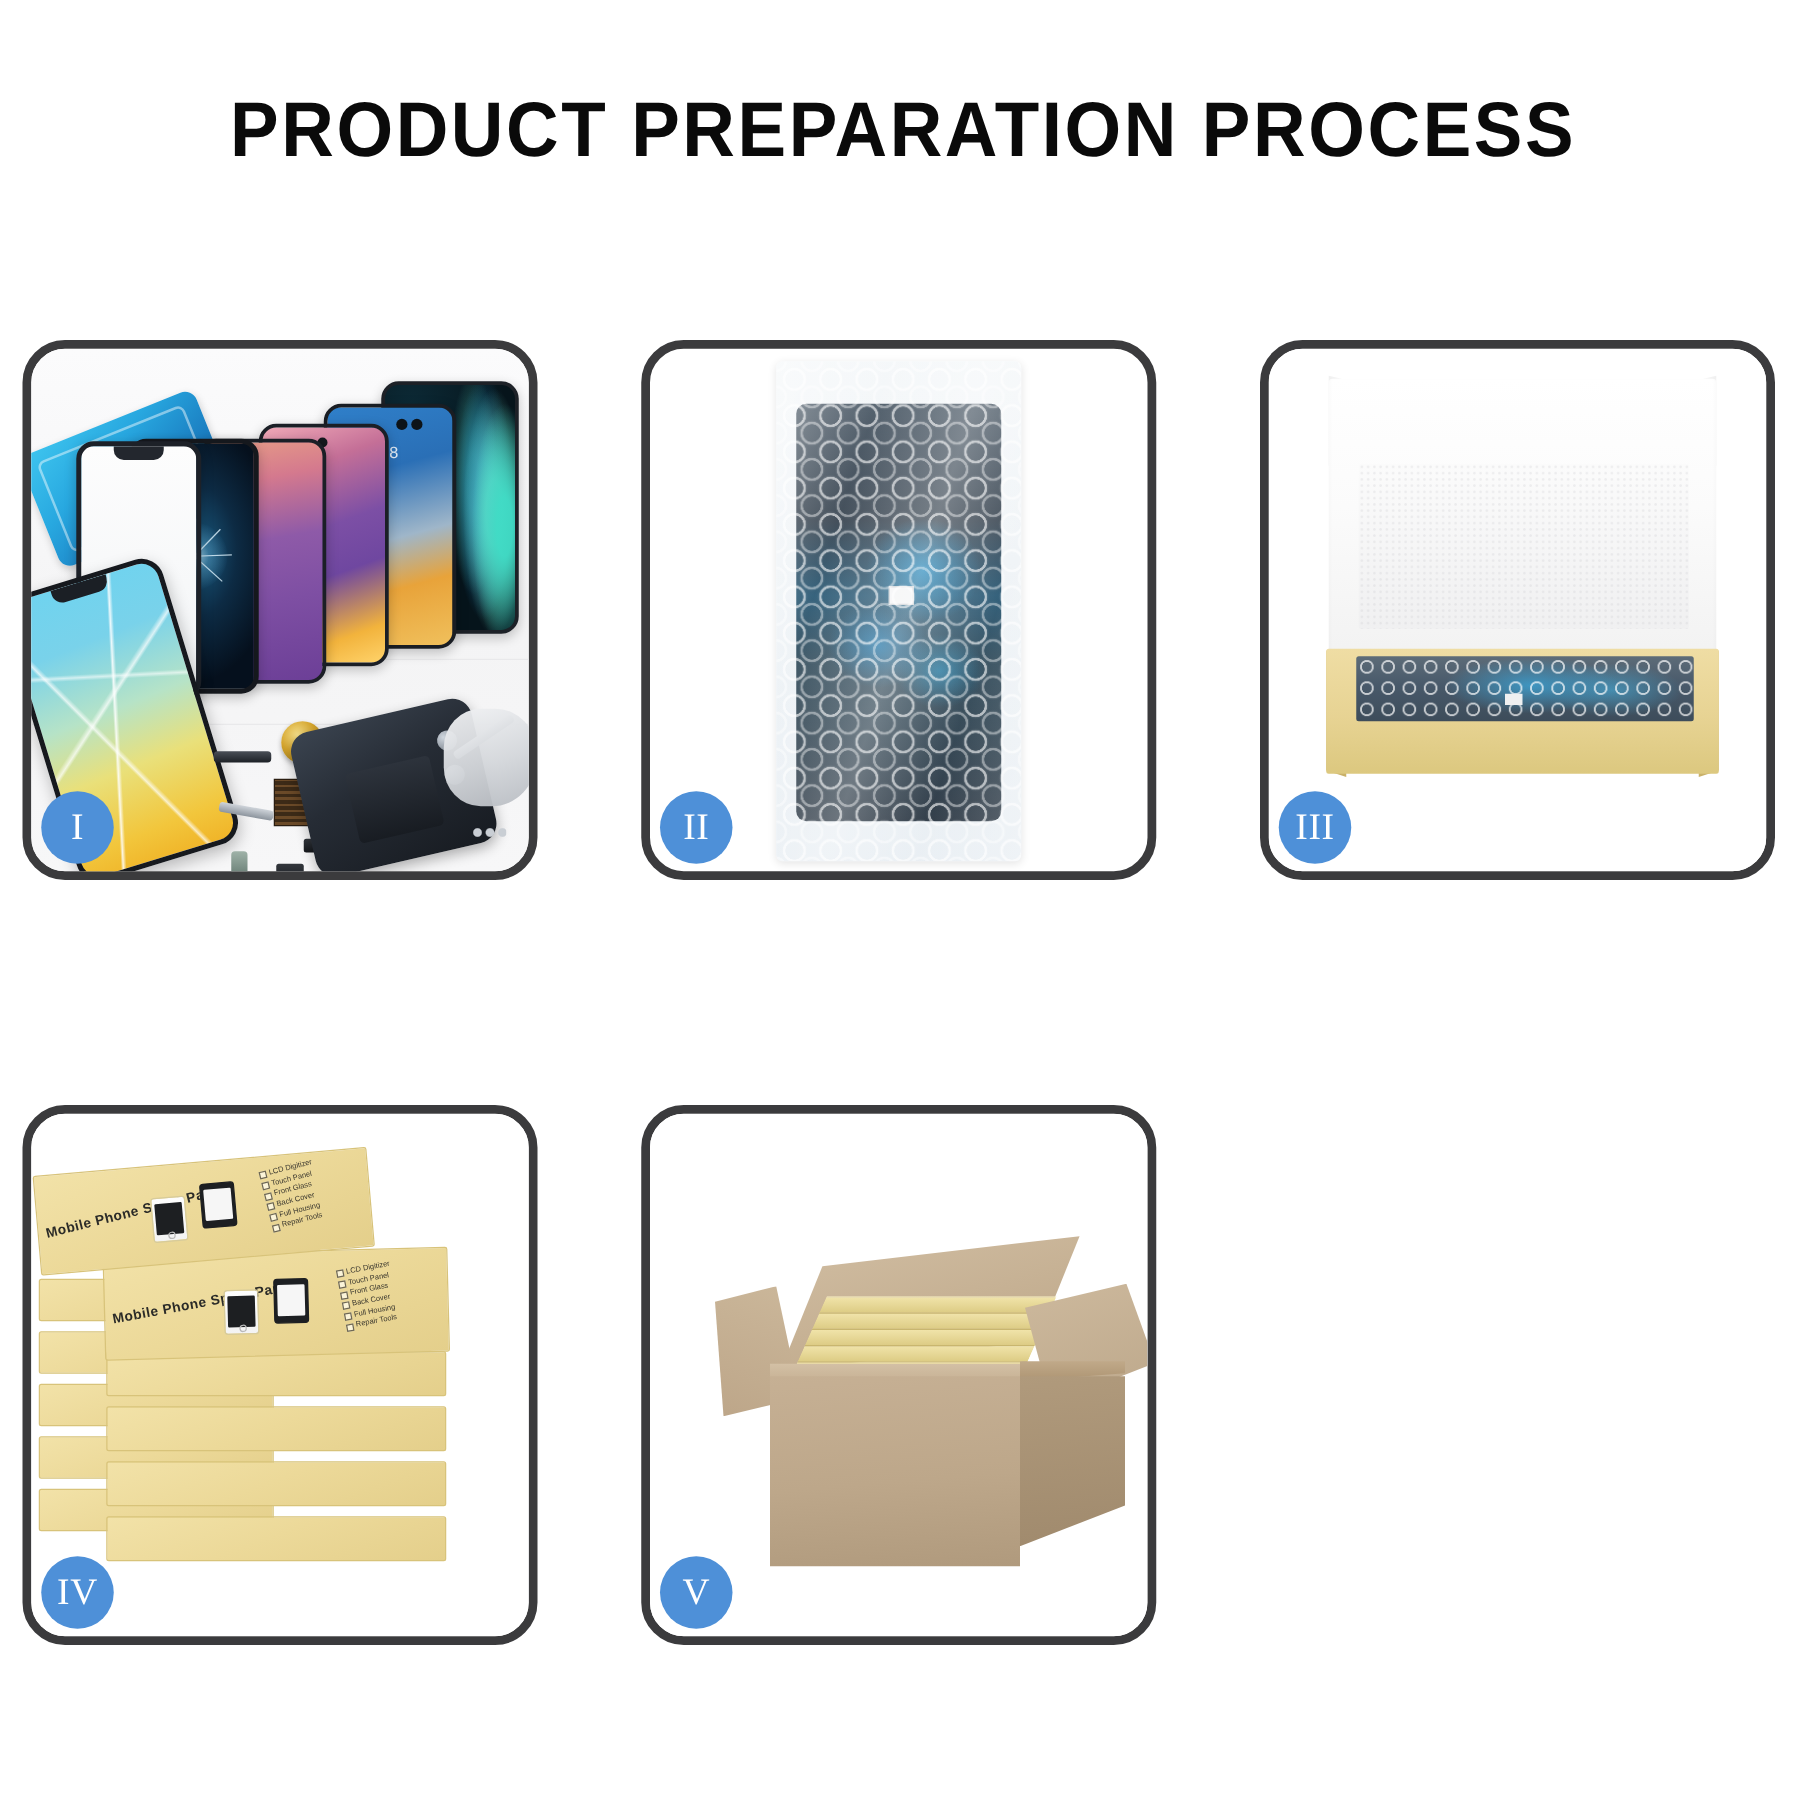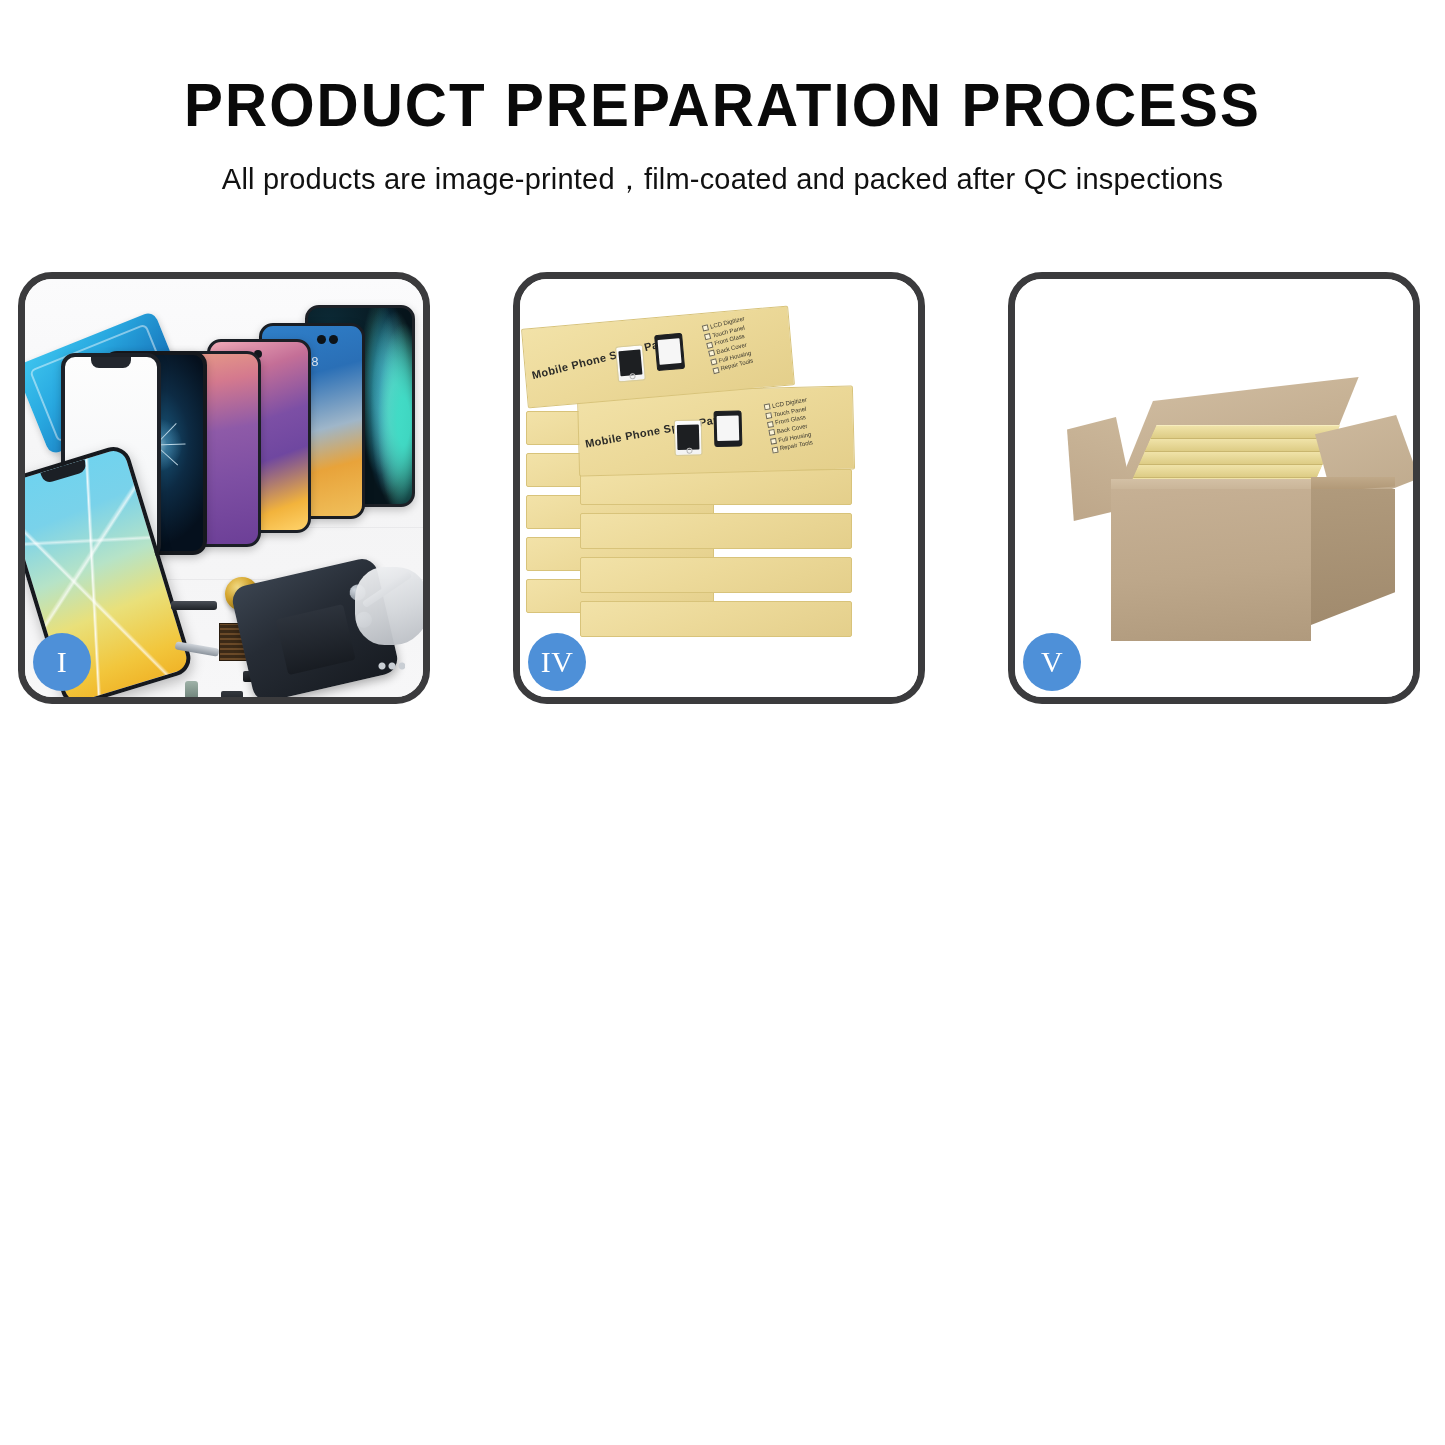--- a/index.html
+++ b/index.html
@@ -658,21 +658,20 @@
     background: linear-gradient(160deg,#f3f4f5,#e6e8ea);
     clip-path: polygon(50% 0, 100% 30%, 62% 84%, 6% 44%);
     opacity: 0.8;
   }
 </style>
 </head>
 <body>
 
 <div class="header">
   <div class="title">PRODUCT PREPARATION PROCESS</div>
-  <div class="subtitle">All products are image-printed，film-coated and packed after QC inspections</div>
 </div>
 
 <div class="grid">
 
   <div class="panel">
     <div class="panel-stage">
       <div class="p1-bg"></div>
       <div class="p1-shelf" style="top:248px"></div>
       <div class="p1-shelf" style="top:300px"></div>
 
@@ -726,21 +725,50 @@
         <div class="lens" style="right:16px; top:24px;"></div>
         <div class="lens" style="right:16px; top:52px;"></div>
       </div>
       <div class="part-tool"></div>
       <div class="part-glove"></div>
       <div class="part-screws"></div>
     </div>
     <div class="badge">I</div>
   </div>
 
-
+  <div class="panel">
+    <div class="panel-stage">
+      <div class="bubblepack">
+        <div class="bp-inner"></div>
+        <div class="bp-label"></div>
+        <div class="bubbles"></div>
+        <div class="bubbles b2"></div>
+        <div class="bp-sheen"></div>
+      </div>
+    </div>
+    <div class="badge">II</div>
+  </div>
+
+  <div class="panel">
+    <div class="panel-stage p3">
+      <div class="p3-lid-flapL"></div>
+      <div class="p3-lid-flapR"></div>
+      <div class="p3-lid"></div>
+      <div class="p3-foam"></div>
+      <div class="p3-sideL"></div>
+      <div class="p3-sideR"></div>
+      <div class="p3-tray"></div>
+      <div class="p3-inside">
+        <div class="blue"></div>
+        <div class="bub"></div>
+        <div class="tag"></div>
+      </div>
+    </div>
+    <div class="badge">III</div>
+  </div>
 
   <div class="panel">
     <div class="panel-stage p4">
 
       <div class="rbox" style="left:6px;  top:300px; width:188px; height:34px;">
           <div class="top"></div>
         </div>
       <div class="rbox" style="left:6px;  top:258px; width:188px; height:34px;">
           <div class="top"></div>
         </div>

